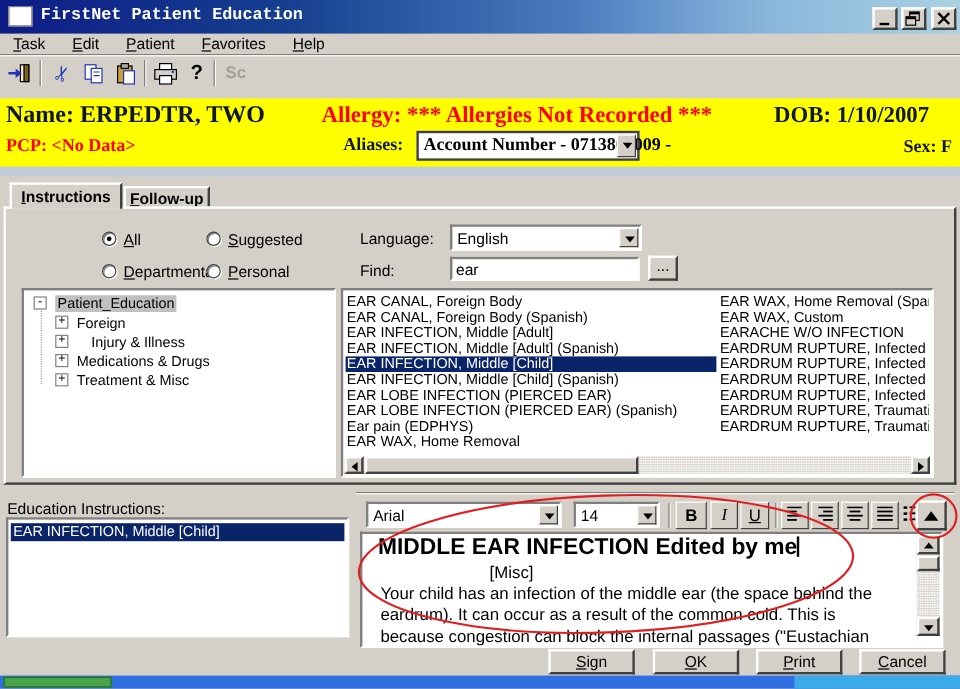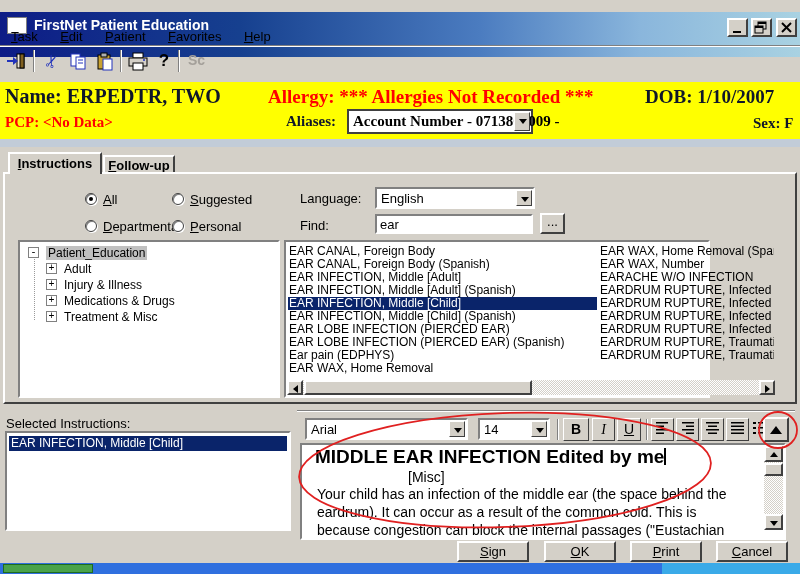--- a/index.html
+++ b/index.html
@@ -17,22 +17,22 @@
   .btn     { border:2px solid; border-color:#ffffff #404040 #404040 #ffffff; background:#d4d0c8;
              font-size:13px; color:#000; text-align:center; cursor:default; }
   .groove  { border-top:1px solid #808080; border-bottom:1px solid #ffffff; height:2px; }
   .vsep    { border-left:1px solid #808080; border-right:1px solid #ffffff; width:2px; }
   .pressed { border-color:#808080 #ffffff #ffffff #808080;
              background-color:#e8e6e0;
              background-image:repeating-conic-gradient(#ffffff 0% 25%, #d4d0c8 0% 50%);
              background-size:2px 2px; }
 
   
-  .titlebar { left:0; top:12px; width:800px; height:45px;
-    background:linear-gradient(90deg,#0d1c86 0%,#16408f 30%,#4b7cc0 60%,#8ab6dc 80%,#a9d2e2 100%); }
+  .titlebar { left:0; top:0; width:800px; height:28px;
+    background:linear-gradient(90deg,#0d1c86 0%,#16408f 30%,#4b7cc0 60%,#8ab6dc 80%,#a9d2e2 100%);font-family:Liberation Mono, monospace; }
   .title-text { color:#fff; font-weight:bold; font-size:14px; line-height:27px; }
   .winbtn { width:21px; height:19px; }
 
   
   .menu-item { display:inline-block; padding:2px 9px; font-size:13px; color:#000; }
   .tbtn { width:24px; height:24px; display:flex; align-items:center; justify-content:center; }
 
   
   .banner { left:0; top:82px; width:800px; height:57px; background:#ffff00;
             font-family:"Liberation Serif", serif; font-weight:bold; }
@@ -218,51 +218,51 @@
   </div>
 
   <div class="abs sunken" style="z-index:4; left:18px; top:240px; width:262px; height:158px;">
     <div style="position:absolute; left:14px; top:14px; height:64px; border-left:1px dotted #9a9a9a;"></div>
     <div class="tree-row" style="left:8px; top:4px;">
       <span class="expander" style="left:0; top:1px;">-</span>
       <span style="position:absolute; left:18px; top:0; background:#c0c0c0; padding:0 2px;">Patient_Education</span>
     </div>
     <div class="tree-row" style="left:26px; top:20px;">
       <span class="expander" style="left:0; top:1px;">+</span>
-      <span style="position:absolute; left:18px; top:0;">Adult</span>
+      <span style="position:absolute; left:18px; top:0;">Foreign</span>
     </div>
     <div class="tree-row" style="left:26px; top:36px;">
       <span class="expander" style="left:0; top:1px;">+</span>
-      <span style="position:absolute; left:18px; top:0;">Injury &amp; Illness</span>
+      <span style="position:absolute; left:30px; top:0;">Injury &amp; Illness</span>
     </div>
     <div class="tree-row" style="left:26px; top:52px;">
       <span class="expander" style="left:0; top:1px;">+</span>
       <span style="position:absolute; left:18px; top:0;">Medications &amp; Drugs</span>
     </div>
     <div class="tree-row" style="left:26px; top:68px;">
       <span class="expander" style="left:0; top:1px;">+</span>
       <span style="position:absolute; left:18px; top:0;">Treatment &amp; Misc</span>
     </div>
   </div>
 
-  <div class="abs sunken" style="z-index:4; left:284px; top:240px; width:426px; height:158px;">
+  <div class="abs sunken" style="z-index:4; left:284px; top:240px; width:494px; height:158px;">
 
     <div class="lrow" style="left:3px; top:3px;  width:306px;">EAR CANAL, Foreign Body</div>
     <div class="lrow" style="left:3px; top:16px; width:306px;">EAR CANAL, Foreign Body (Spanish)</div>
     <div class="lrow" style="left:3px; top:29px; width:306px;">EAR INFECTION, Middle [Adult]</div>
     <div class="lrow" style="left:3px; top:42px; width:306px;">EAR INFECTION, Middle [Adult] (Spanish)</div>
     <div class="lrow sel-navy" style="left:2px; top:55px; width:309px; padding-left:1px;">EAR INFECTION, Middle [Child]</div>
     <div class="lrow" style="left:3px; top:68px; width:306px;">EAR INFECTION, Middle [Child] (Spanish)</div>
     <div class="lrow" style="left:3px; top:81px; width:306px;">EAR LOBE INFECTION (PIERCED EAR)</div>
     <div class="lrow" style="left:3px; top:94px; width:306px;">EAR LOBE INFECTION (PIERCED EAR) (Spanish)</div>
     <div class="lrow" style="left:3px; top:107px;width:306px;">Ear pain (EDPHYS)</div>
     <div class="lrow" style="left:3px; top:120px;width:306px;">EAR WAX, Home Removal</div>
 
     <div class="lrow" style="left:314px; top:3px;  width:174px;">EAR WAX, Home Removal (Spanish)</div>
-    <div class="lrow" style="left:314px; top:16px; width:174px;">EAR WAX, Number</div>
+    <div class="lrow" style="left:314px; top:16px; width:174px;">EAR WAX, Custom</div>
     <div class="lrow" style="left:314px; top:29px; width:174px;">EARACHE W/O INFECTION</div>
     <div class="lrow" style="left:314px; top:42px; width:174px;">EARDRUM RUPTURE, Infected [Adu</div>
     <div class="lrow" style="left:314px; top:55px; width:174px;">EARDRUM RUPTURE, Infected [Adu</div>
     <div class="lrow" style="left:314px; top:68px; width:174px;">EARDRUM RUPTURE, Infected [Chi</div>
     <div class="lrow" style="left:314px; top:81px; width:174px;">EARDRUM RUPTURE, Infected [Chi</div>
     <div class="lrow" style="left:314px; top:94px; width:174px;">EARDRUM RUPTURE, Traumatic</div>
     <div class="lrow" style="left:314px; top:107px;width:174px;">EARDRUM RUPTURE, Traumatic (S</div>
 
     <div class="abs track" style="left:1px; top:138px; width:488px; height:15px;">
       <div class="sb-btn" style="left:0; top:0; width:16px; height:15px;">
@@ -270,21 +270,21 @@
       </div>
       <div class="sb-btn" style="left:17px; top:0; width:228px; height:15px;"></div>
       <div class="sb-btn" style="left:472px; top:0; width:16px; height:15px;">
         <div class="tri-right" style="margin:3px auto 0;"></div>
       </div>
     </div>
   </div>
 
   <div class="abs groove" style="left:297px; top:410px; width:498px;"></div>
 
-  <span class="abs label12" style="left:6px; top:416px;">Selected Instructions:</span>
+  <span class="abs label12" style="left:6px; top:416px;">Education Instructions:</span>
   <div class="abs sunken" style="left:5px; top:431px; width:286px; height:100px;">
     <div class="lrow sel-navy" style="left:2px; top:3px; width:278px; height:15px; line-height:15px; padding-left:2px;">EAR INFECTION, Middle [Child]</div>
   </div>
 
   <div class="abs combo" style="left:305px; top:418px; width:163px; height:22px;">
     <span class="txt">Arial</span>
     <div class="drop-btn">
         <div class="tri-down"></div>
       </div>
   </div>

